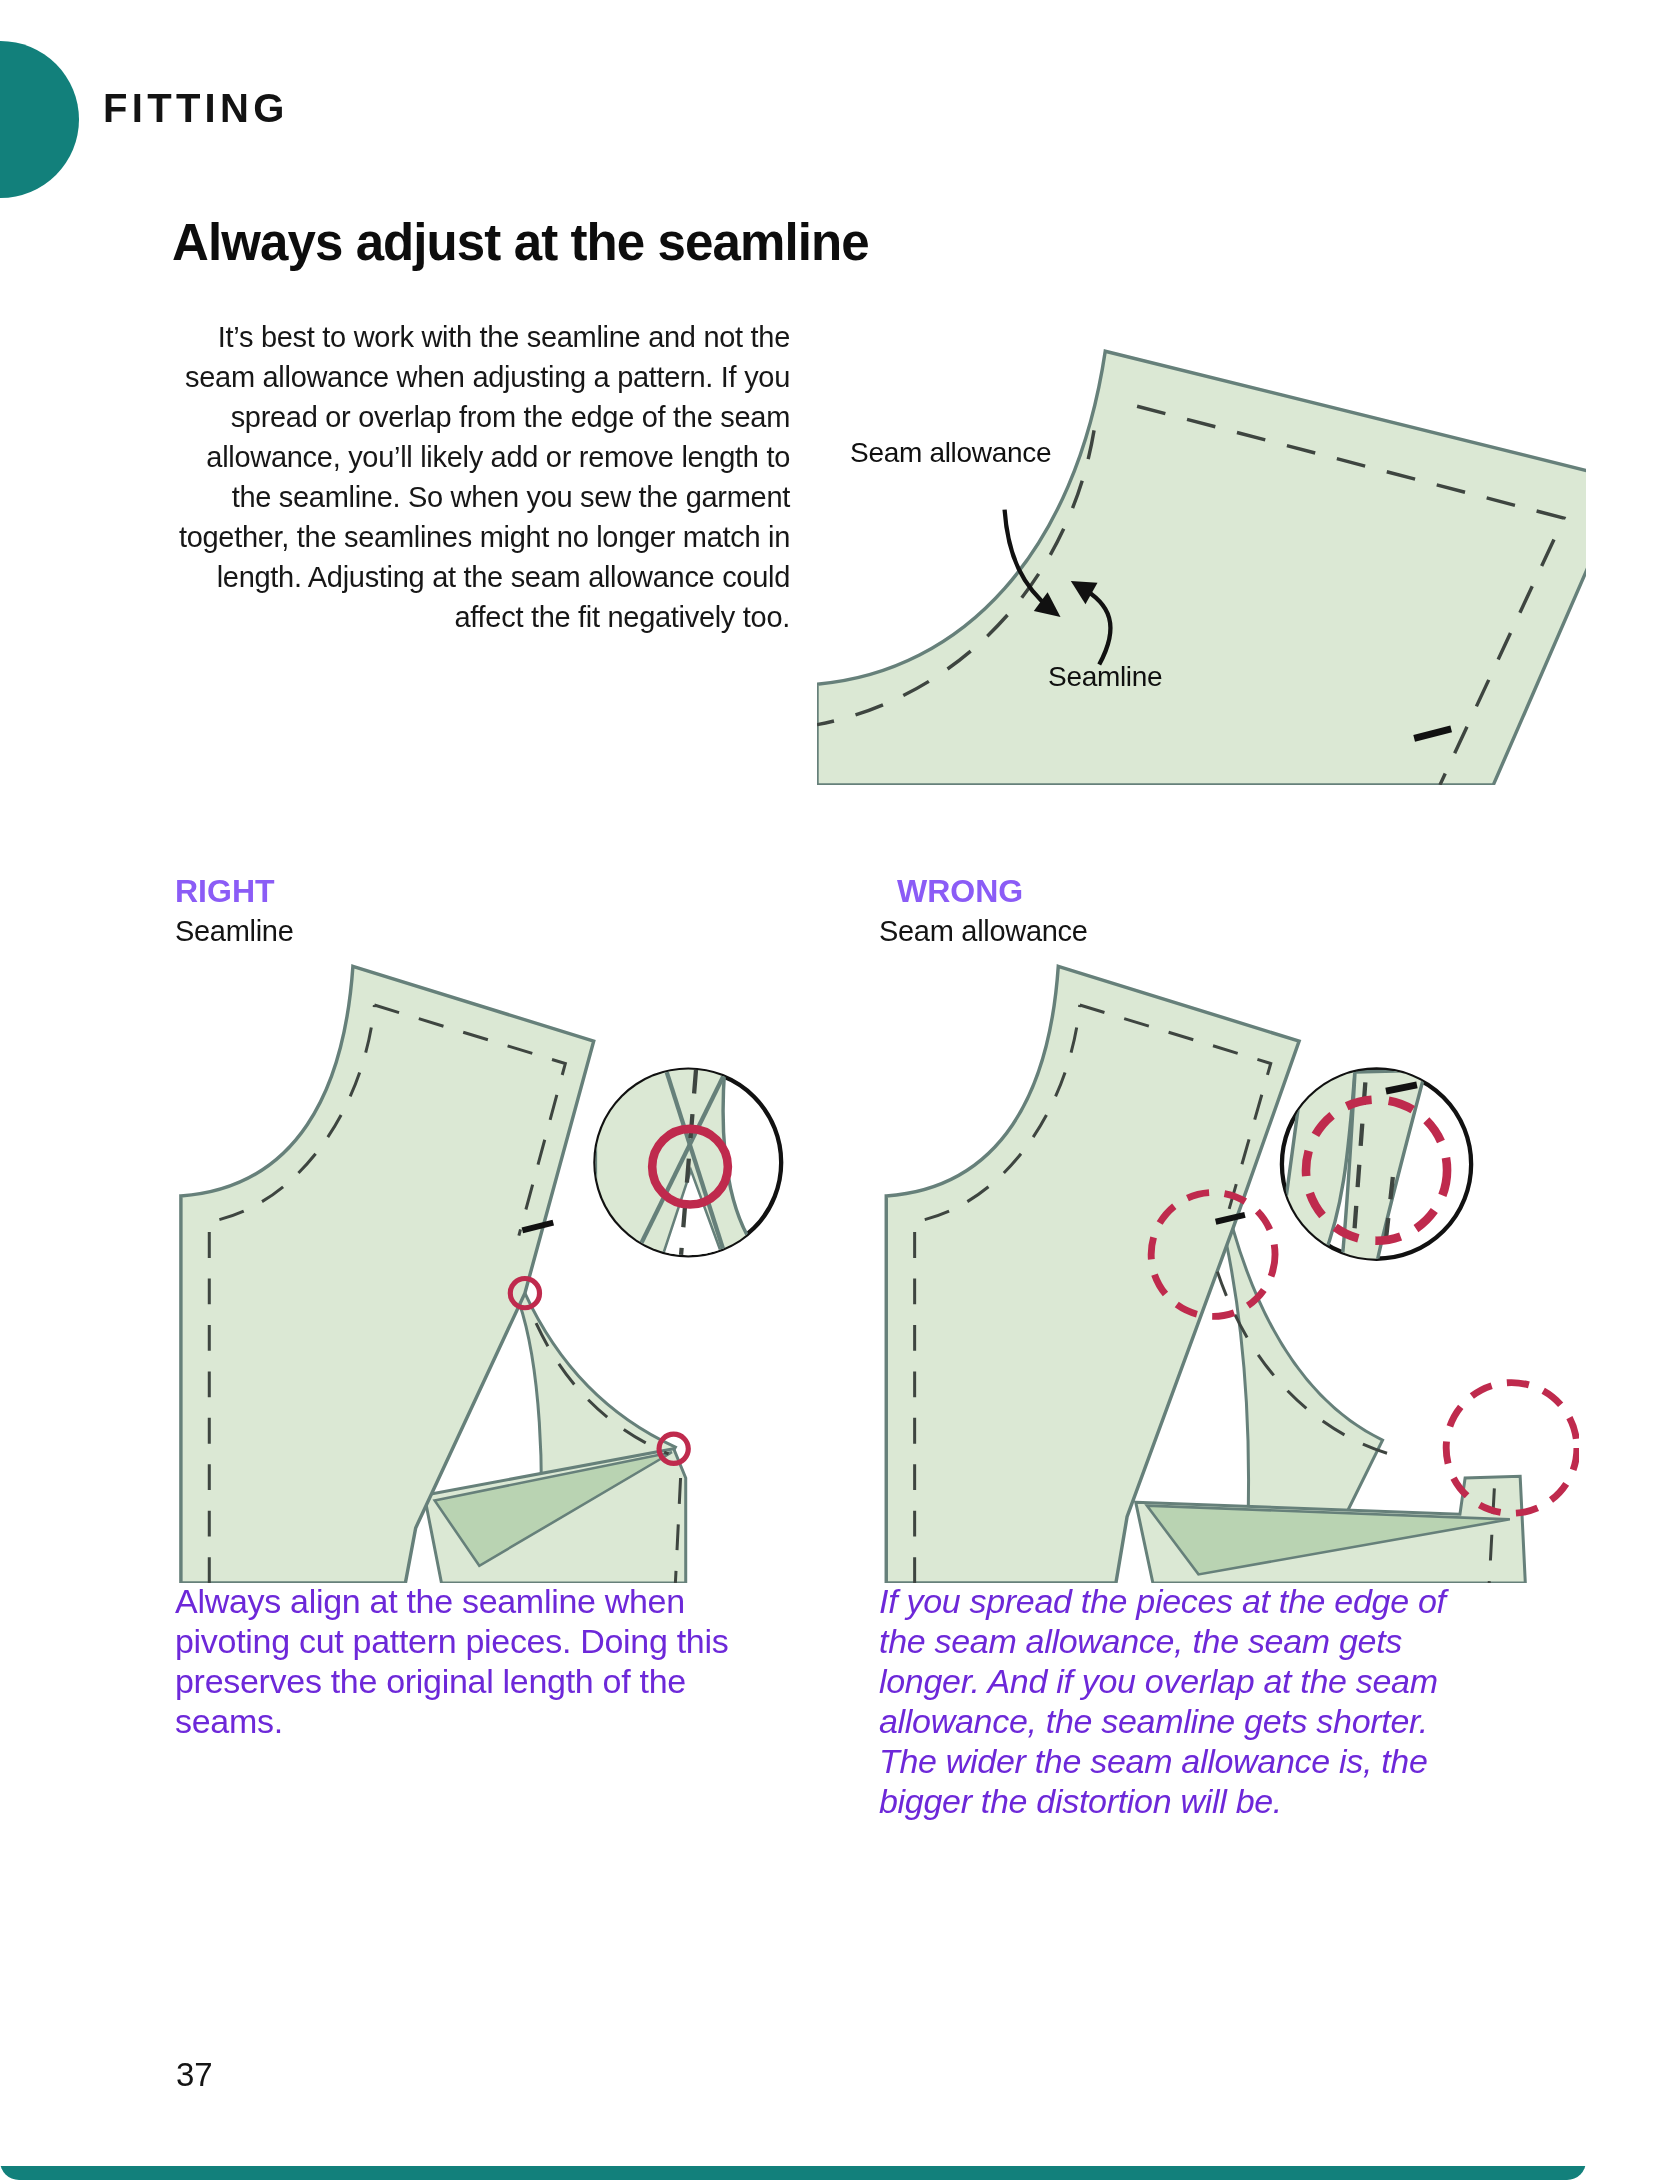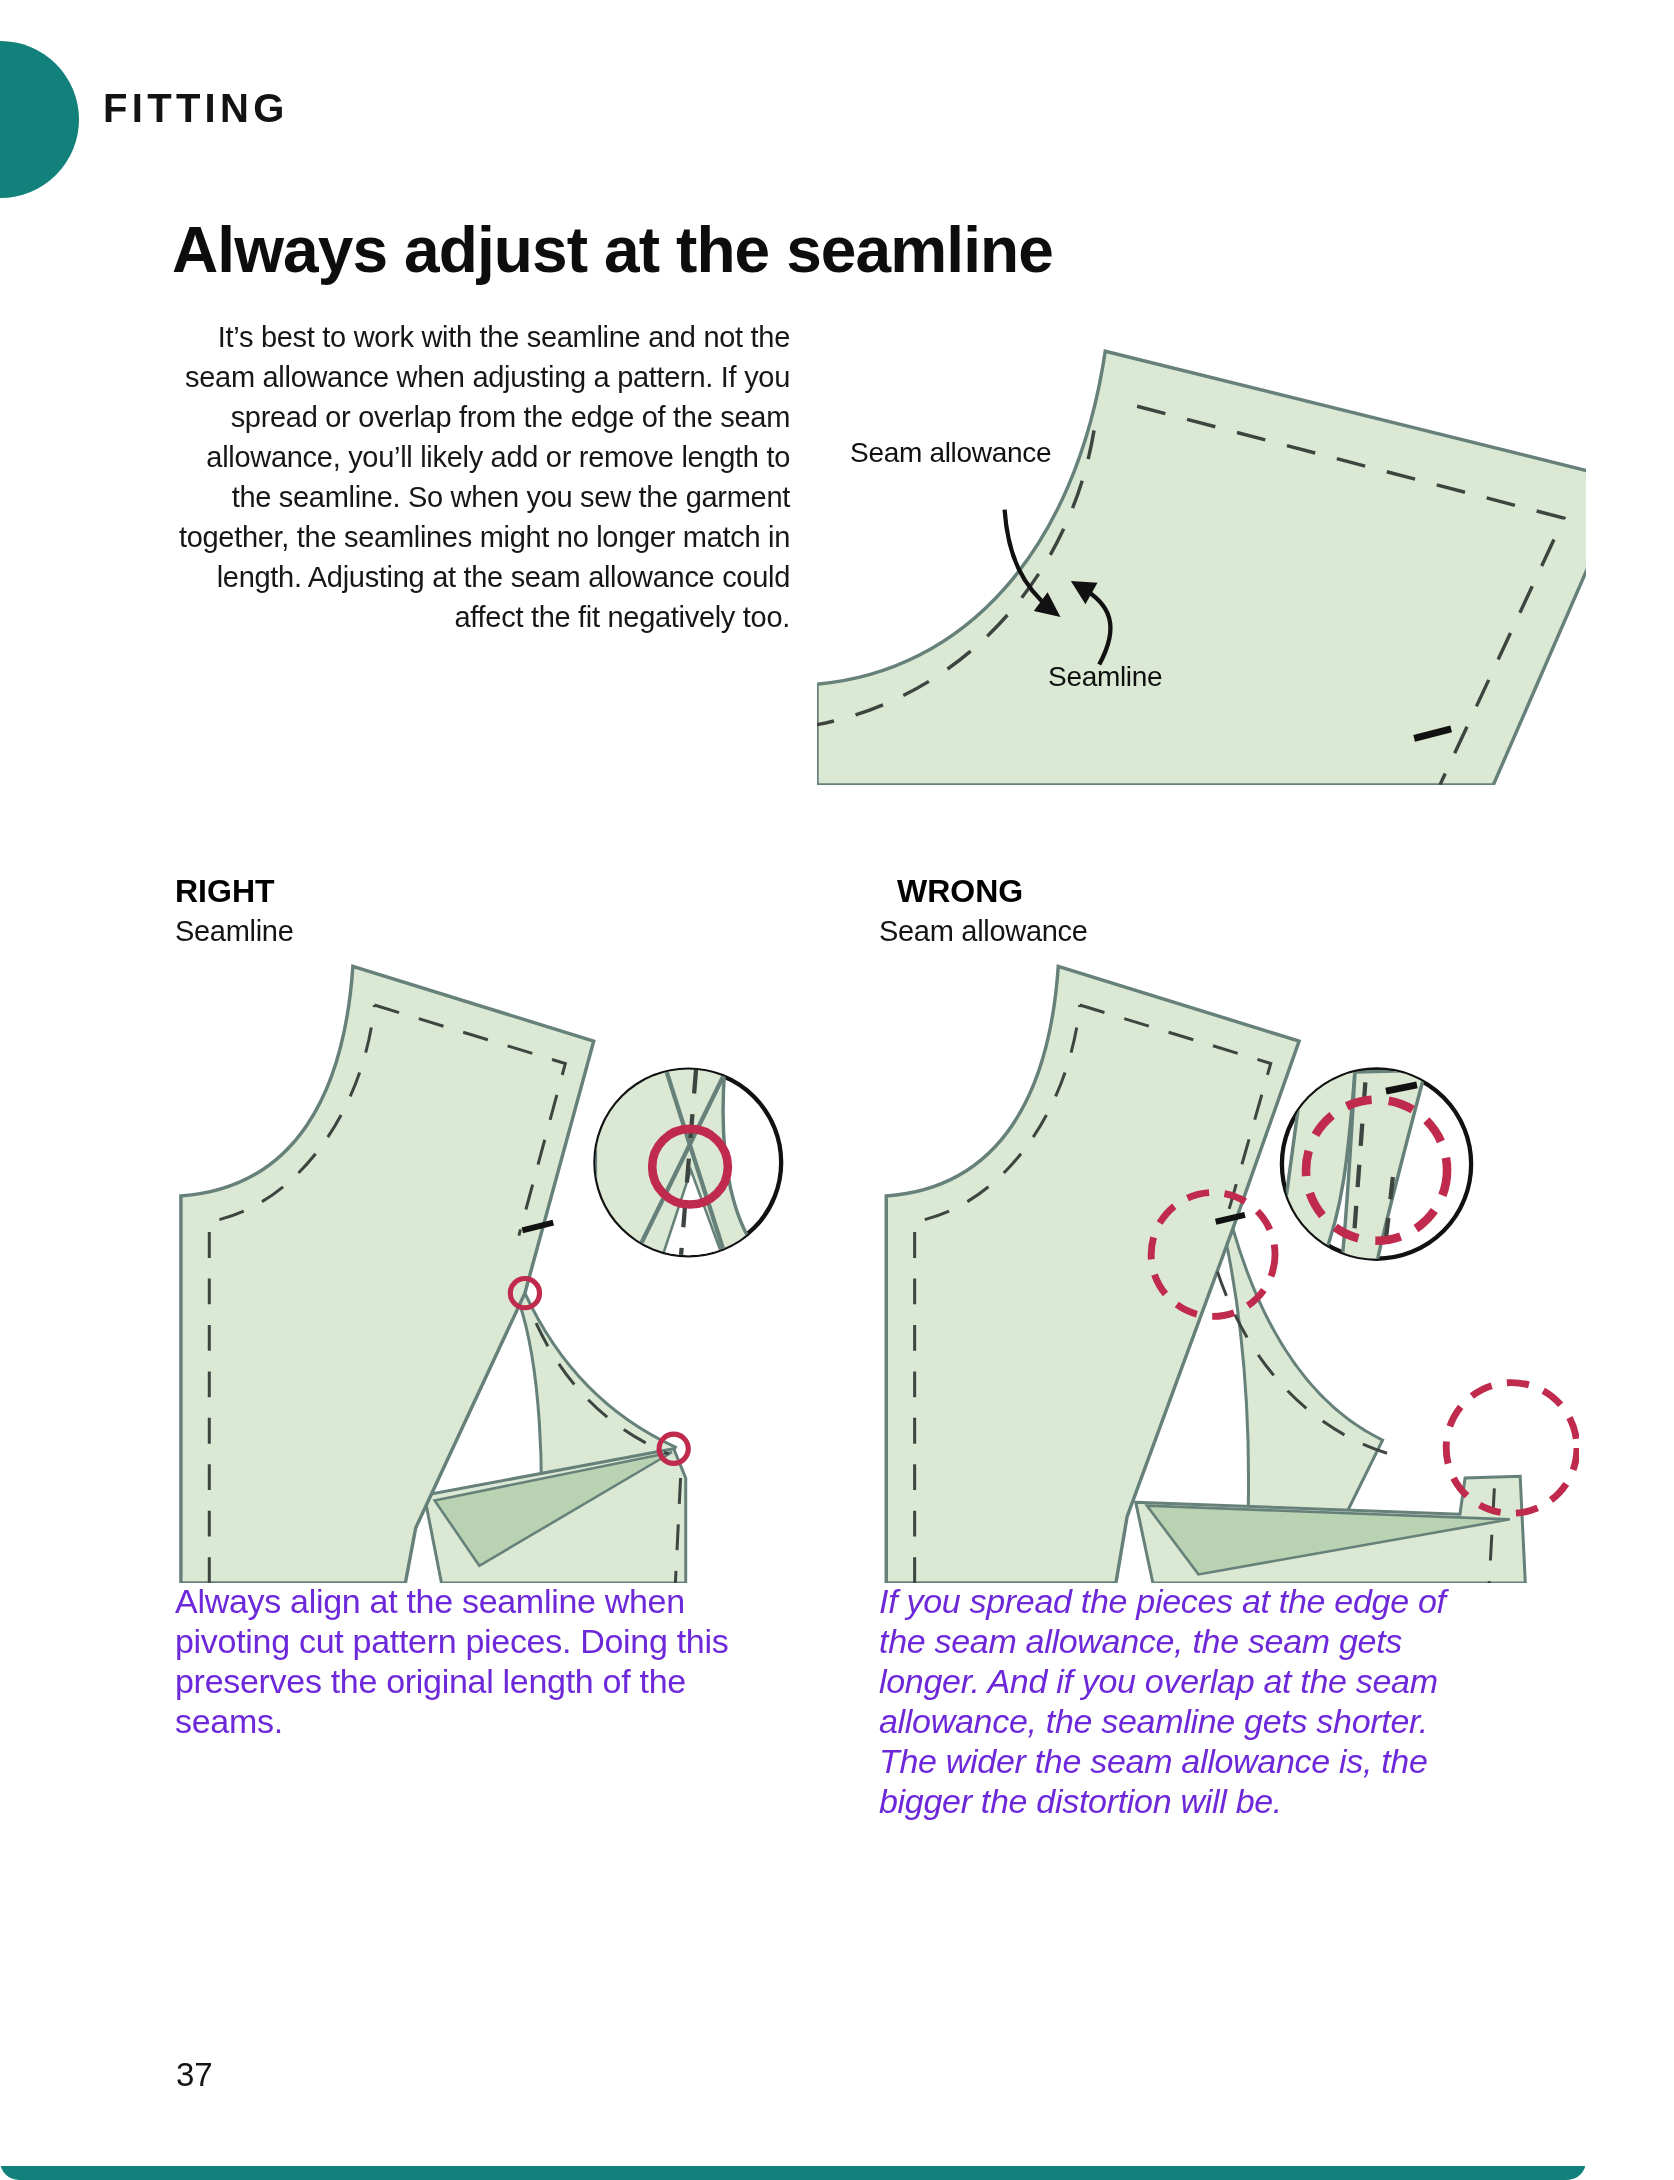--- a/index.html
+++ b/index.html
@@ -1,24 +1,24 @@
 <!DOCTYPE html>
 <html style="font-size:13.8px"><head>
 <meta charset="utf-8">
 <style>
   html,body{margin:0;padding:0;background:#ffffff;}
   .page{position:relative;width:1586px;height:2180px;background:#ffffff;overflow:hidden;
         font-family:"Liberation Sans",sans-serif;color:#171717;border-radius:19px;}
   .abs{position:absolute;}
   .accent-circle{width:157px;height:157px;border-radius:50%;left:-78px;top:41px;background:#12807b;}
   .section-label{left:103px;top:86px;font-size:40px;font-weight:bold;letter-spacing:4.3px;color:#131313;}
-  .page-title{left:172px;top:213px;font-size:64px;font-weight:bold;letter-spacing:-0.9px;color:#0d0d0d;}
+  .page-title{left:172px;top:213px;font-size:51px;font-weight:bold;letter-spacing:-0.9px;color:#0d0d0d;}
   .intro{left:175px;top:317px;width:615px;font-size:29px;line-height:40px;letter-spacing:-0.3px;text-align:right;}
   .fig-label{font-size:28px;color:#101010;letter-spacing:-0.3px;}
-  .col-head{font-size:32px;font-weight:bold;color:#000000;}
+  .col-head{font-size:32px;font-weight:bold;color:#8b5cf6;}
   .col-sub{font-size:29px;color:#141414;letter-spacing:-0.3px;}
   .caption{width:585px;font-size:34px;line-height:40px;letter-spacing:-0.3px;color:#6d28d9;}
   .page-number{left:176px;top:2056px;font-size:33px;color:#141414;}
   .bottom-bar{left:0;bottom:0;width:100%;height:13.8px;background:#12807b;}
   svg{display:block;}
 </style>
 </head>
 <body>
 
 <div class="page">

